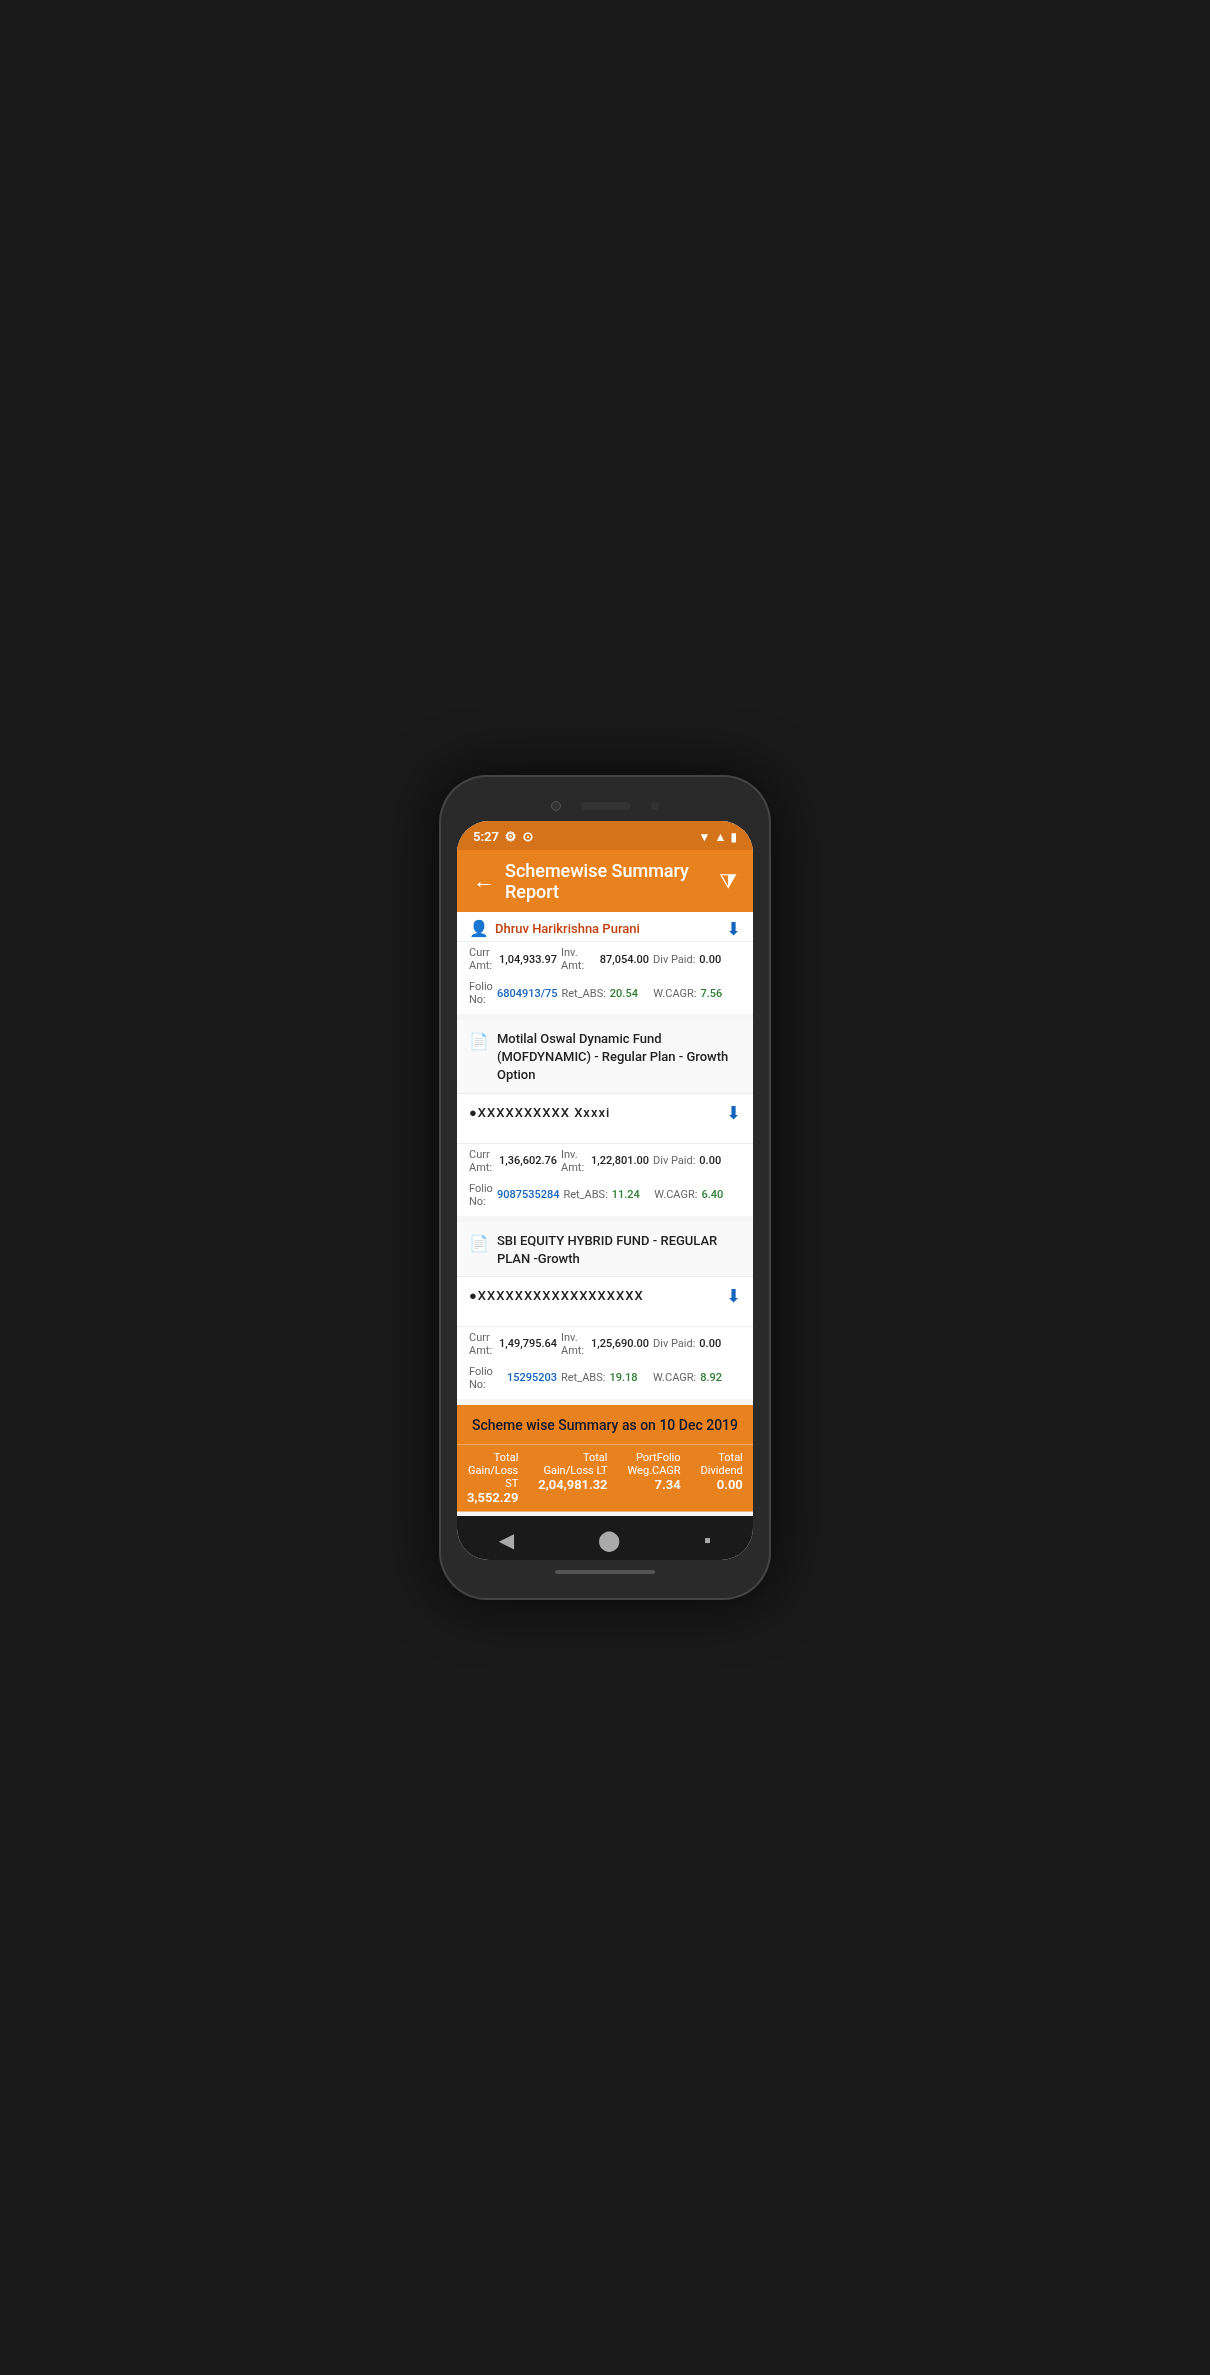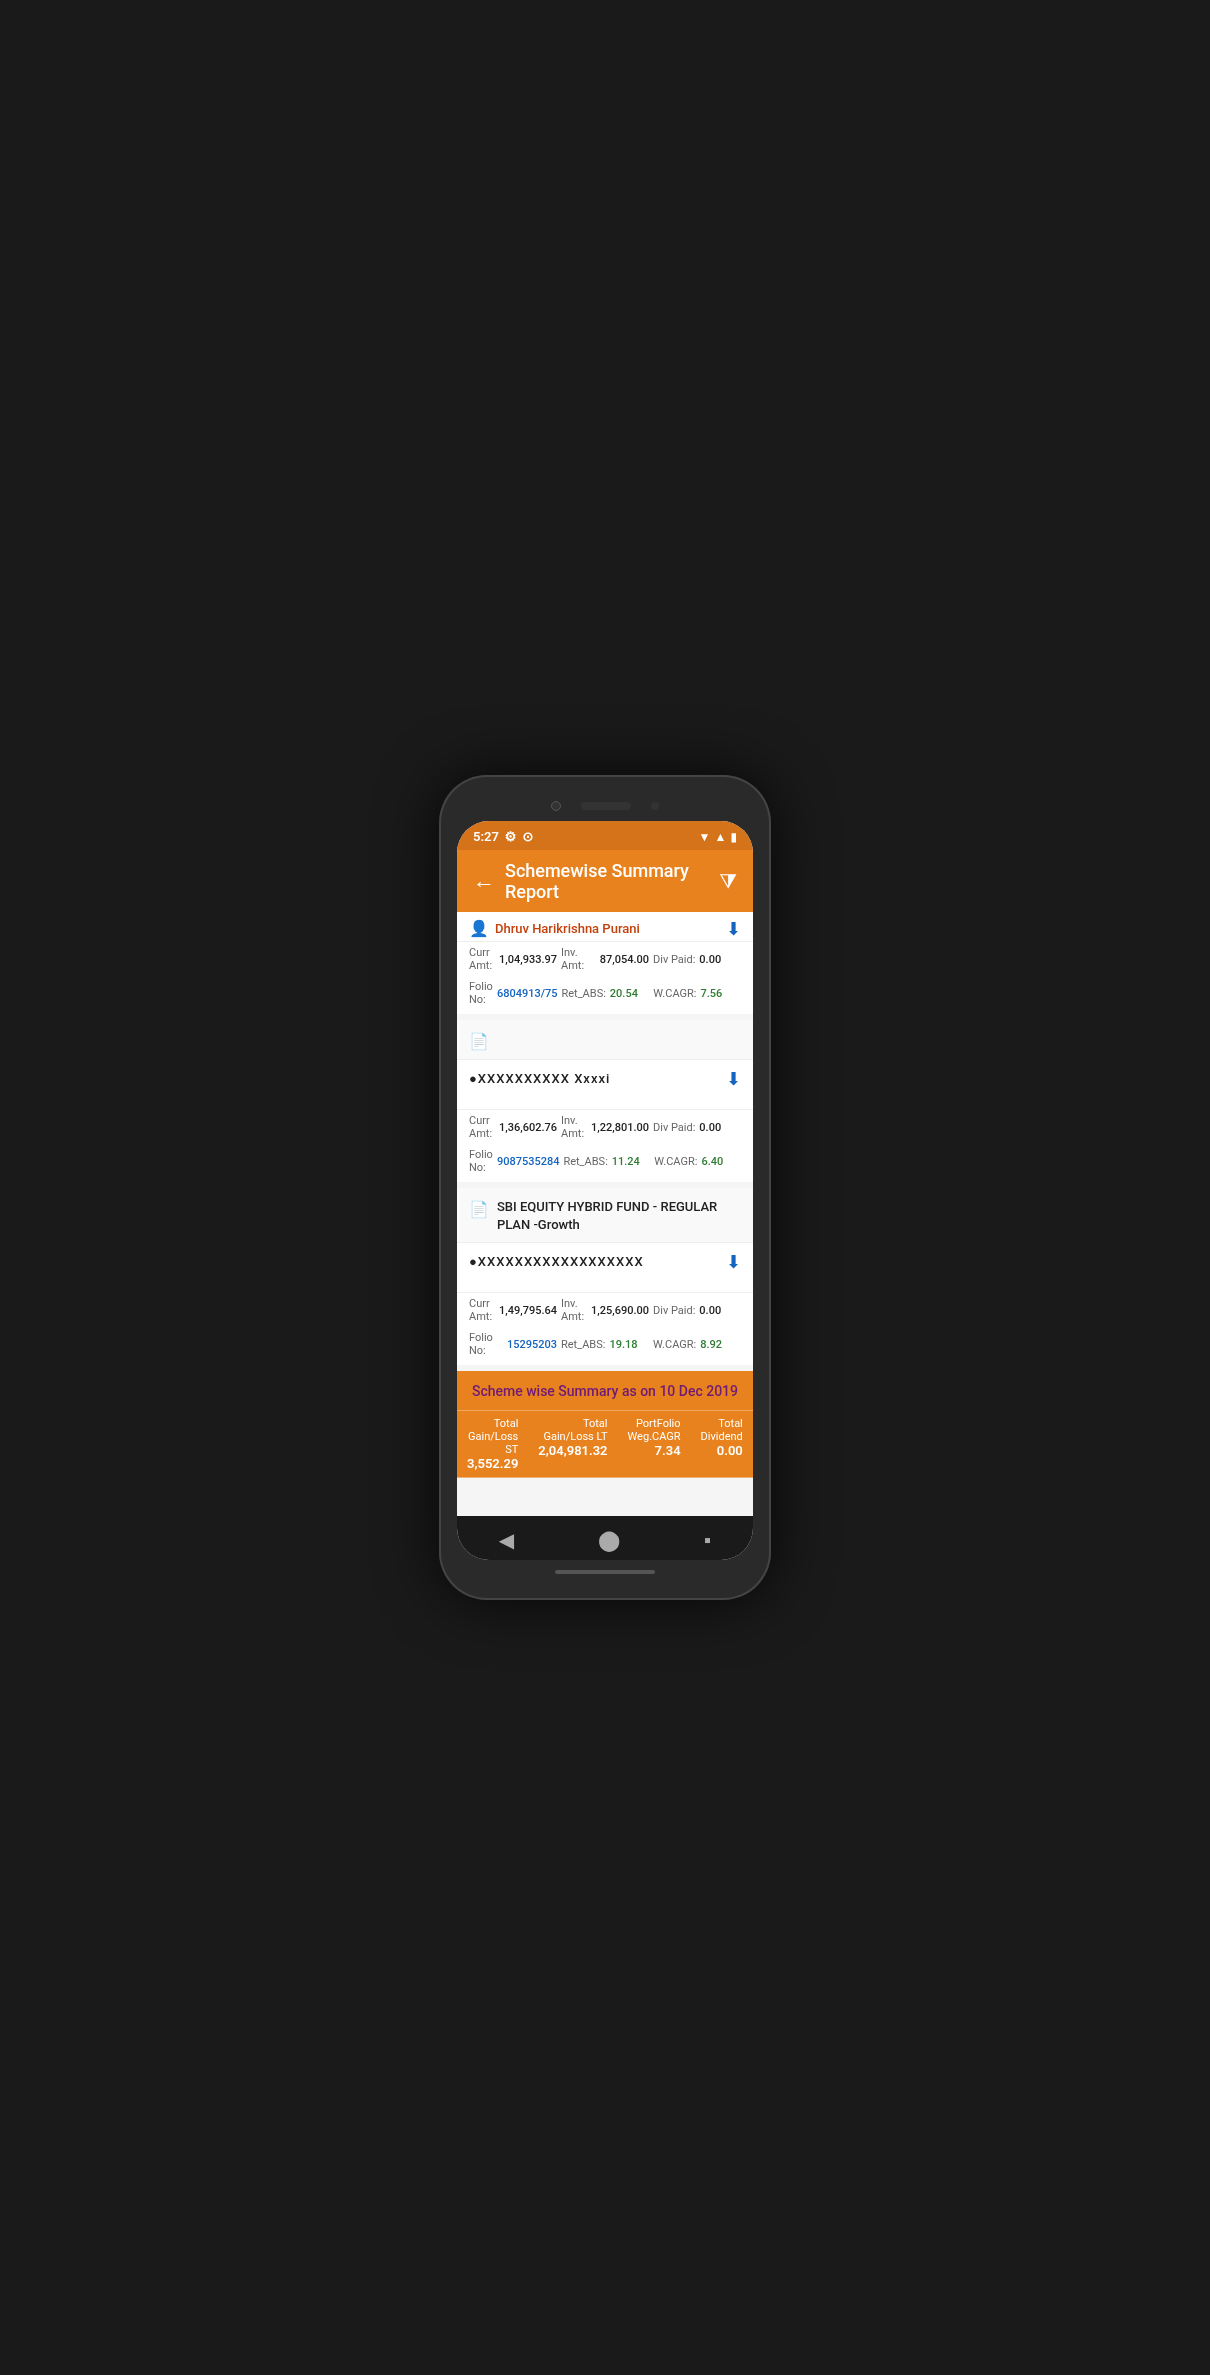--- a/index.html
+++ b/index.html
@@ -186,21 +186,21 @@
     }
 
     
     .summary-header {
       background: #E8821E;
       padding: 10px;
       text-align: center;
     }
 
     .summary-header-text {
-      color: #701a75;
+      color: #0f172a;
       font-size: 14px;
       font-weight: 500;
       margin-top: 16px;
     }
 
     .summary-body {
       background: #E8821E;
       display: flex;
       border-top: 1px solid rgba(255,255,255,0.3);
     }
@@ -407,20 +407,21 @@
           <div class="data-cell">
             <span class="data-label">W.CAGR:</span>
             <span class="data-value green">7.56</span>
           </div>
         </div>
       </div>
 
       <div class="fund-section">
         <div class="fund-header">
           <span class="fund-icon">📄</span>
+          <span class="fund-name">Motilal Oswal Dynamic Fund (MOFDYNAMIC) - Regular Plan - Growth Option</span>
         </div>
         <div class="account-row">
           <span class="account-id">●XXXXXXXXXX Xxxxi</span>
           <span class="download-btn">⬇</span>
         </div>
         <div class="data-row">
           <div class="data-cell">
             <span class="data-label">Curr Amt:</span>
             <span class="data-value">1,36,602.76</span>
           </div>

